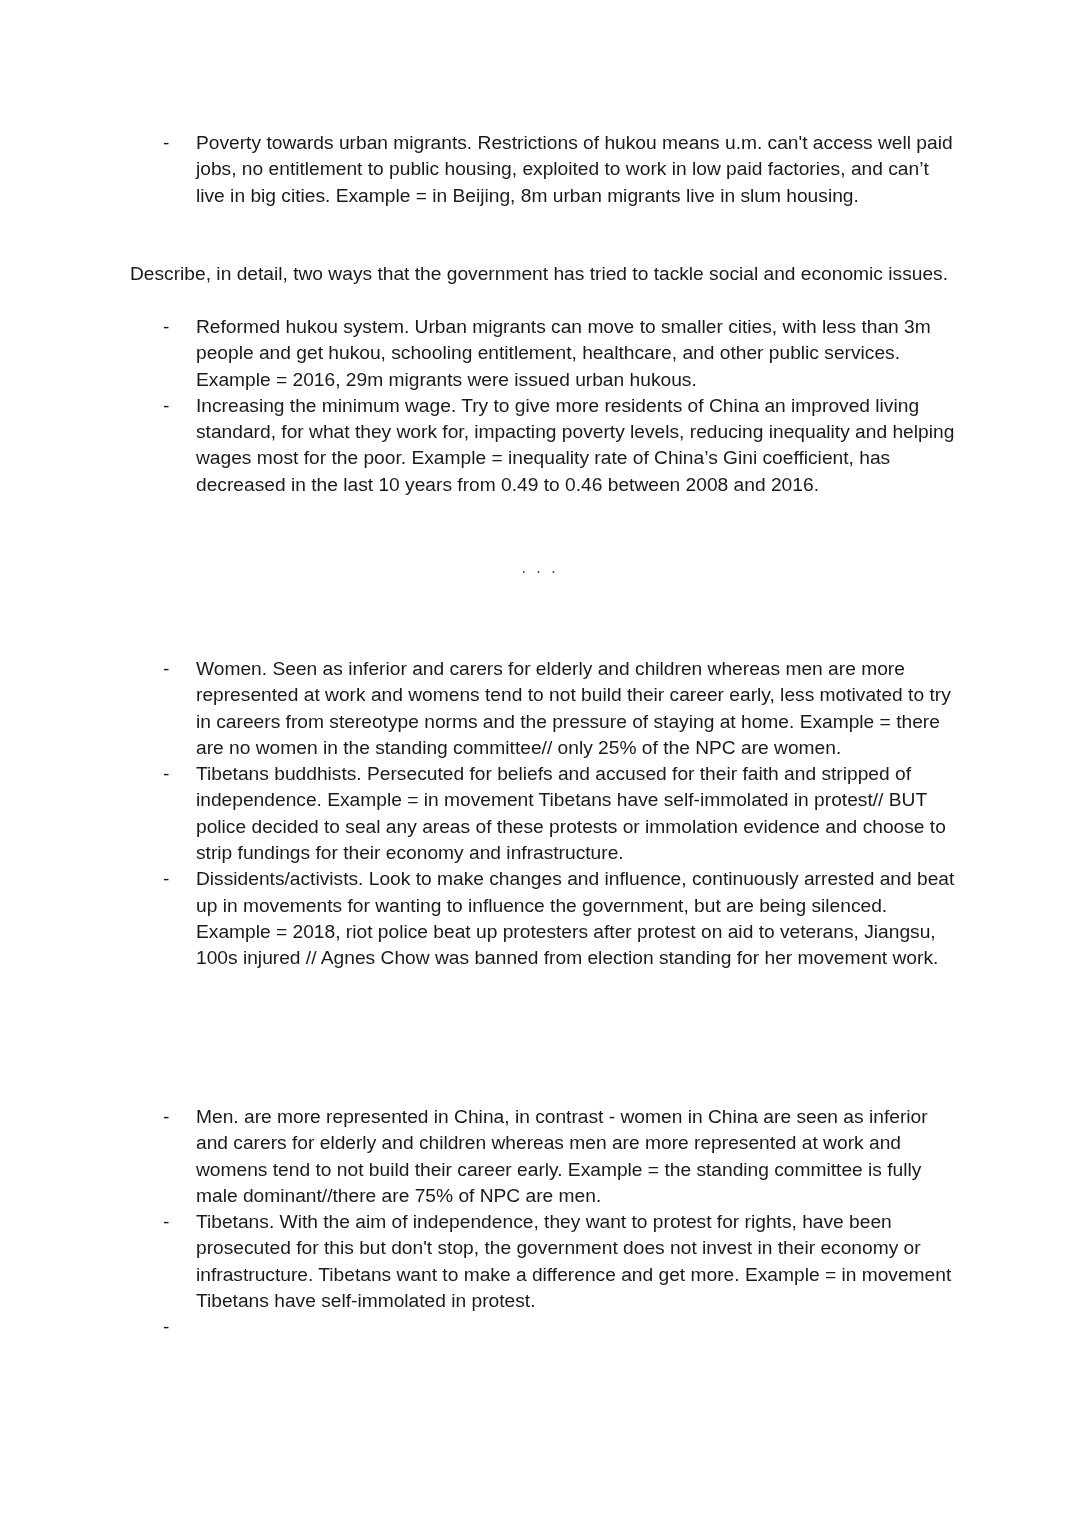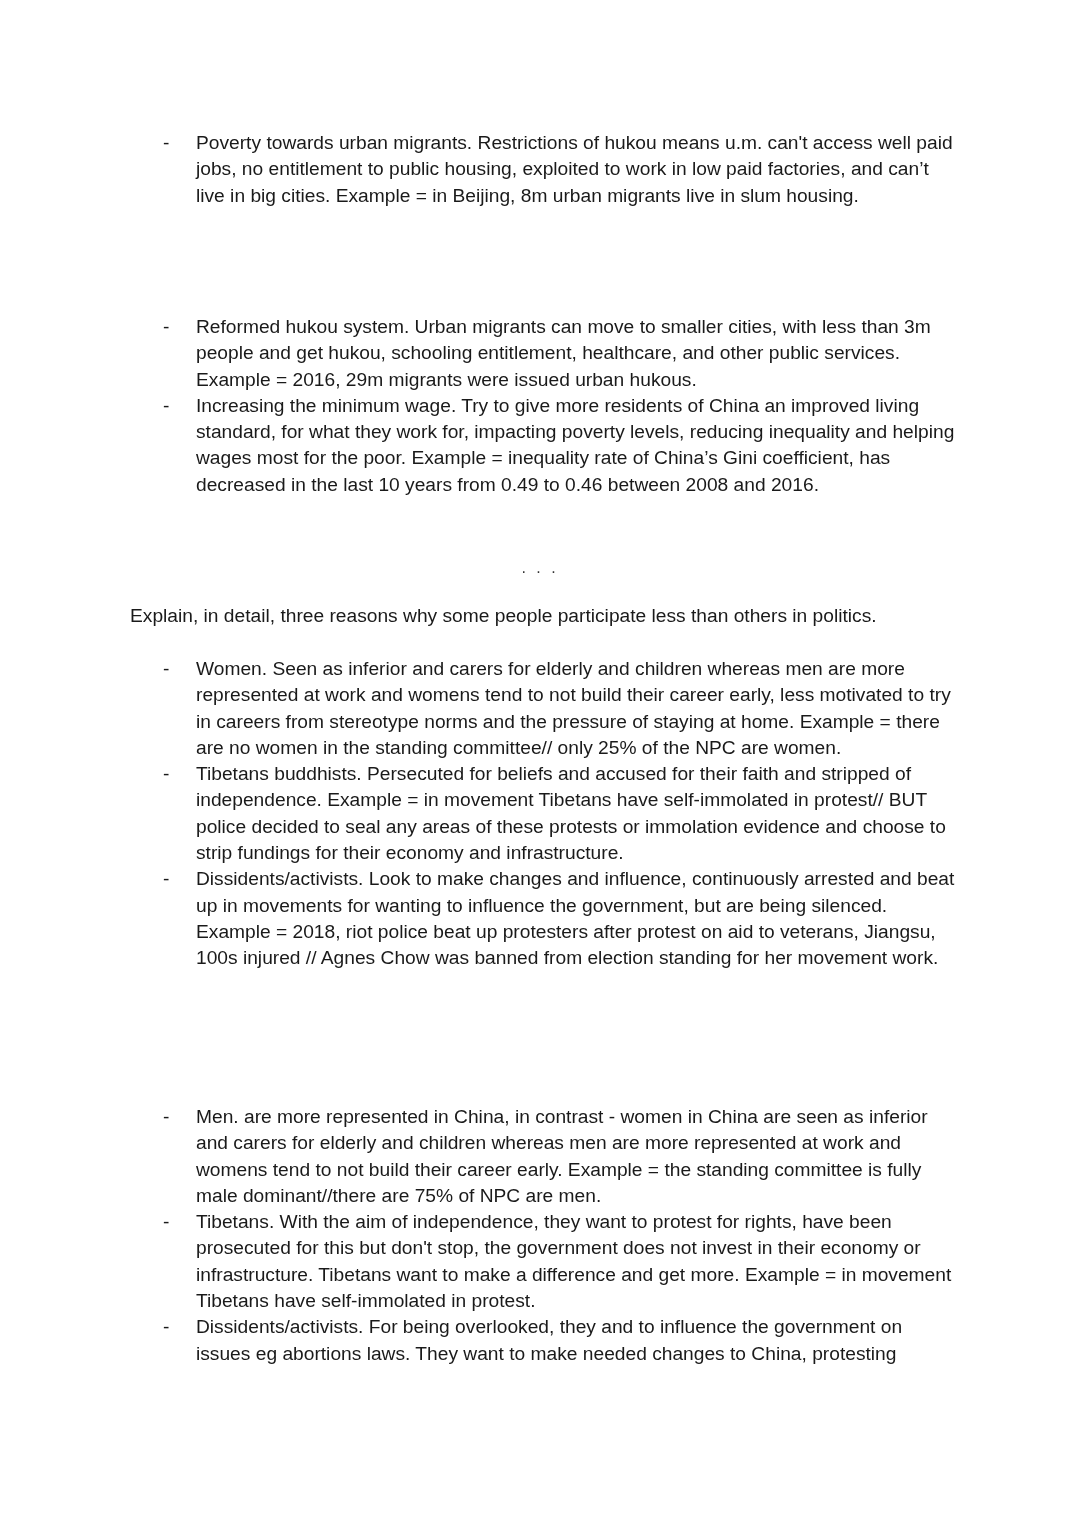--- a/index.html
+++ b/index.html
@@ -29,34 +29,34 @@
 
 <div class="page">
 
   <ul class="list" style="top:130px;">
     <li class="item">
       <span class="dash">-</span>
       <span>Poverty towards urban migrants. Restrictions of hukou means u.m. can't access well paid jobs, no entitlement to public housing, exploited to work in low paid factories, and can’t live in big cities. Example = in Beijing, 8m urban migrants live in slum housing.</span>
     </li>
   </ul>
 
+  <p class="question" style="top:261px;">Describe, in detail, two ways that the government has tried to tackle social and economic issues.</p>
   <ul class="list" style="top:314px;">
     <li class="item">
       <span class="dash">-</span>
       <span>Reformed hukou system. Urban migrants can move to smaller cities, with less than 3m people and get hukou, schooling entitlement, healthcare, and other public services. Example = 2016, 29m migrants were issued urban hukous.</span>
     </li>
     <li class="item">
       <span class="dash">-</span>
       <span>Increasing the minimum wage. Try to give more residents of China an improved living standard, for what they work for, impacting poverty levels, reducing inequality and helping wages most for the poor. Example =  inequality rate of China’s Gini coefficient, has decreased in the last 10 years from 0.49 to 0.46 between 2008 and 2016.</span>
     </li>
   </ul>
 
   <div class="ellipsis" style="top:555px;">. . .</div>
 
-  <p class="question" style="top:603px;">Explain, in detail, three reasons why some people participate less than others in politics.</p>
   <ul class="list" style="top:656px;">
     <li class="item">
       <span class="dash">-</span>
       <span>Women. Seen as inferior and carers for elderly and children whereas men are more represented at work and womens tend to not build their career early, less motivated to try in careers from stereotype norms and the pressure of staying at home. Example = there are no women in the standing committee// only 25% of the NPC are women.</span>
     </li>
     <li class="item">
       <span class="dash">-</span>
       <span>Tibetans buddhists. Persecuted for beliefs and accused for their faith and stripped of independence. Example = in movement Tibetans have self-immolated in protest// BUT police decided to seal any areas of these protests or immolation evidence and choose to strip fundings for their economy and infrastructure.</span>
     </li>
     <li class="item">
@@ -69,17 +69,16 @@
     <li class="item">
       <span class="dash">-</span>
       <span>Men. are more represented in China, in contrast - women in China are seen as inferior and carers for elderly and children whereas men are more represented at work and womens tend to not build their career early. Example = the standing committee is fully male dominant//there are 75% of NPC are men.</span>
     </li>
     <li class="item">
       <span class="dash">-</span>
       <span>Tibetans. With the aim of independence, they want to protest for rights, have been prosecuted for this but don't stop, the government does not invest in their economy or infrastructure. Tibetans want to make a difference and get more. Example = in movement Tibetans have self-immolated in protest.</span>
     </li>
     <li class="item">
       <span class="dash">-</span>
-      <span>Dissidents/activists. For being overlooked, they and to influence the government on issues eg abortions laws. They want to make needed changes to China, protesting</span>
     </li>
   </ul>
 
 </div>
 
 </body></html>

